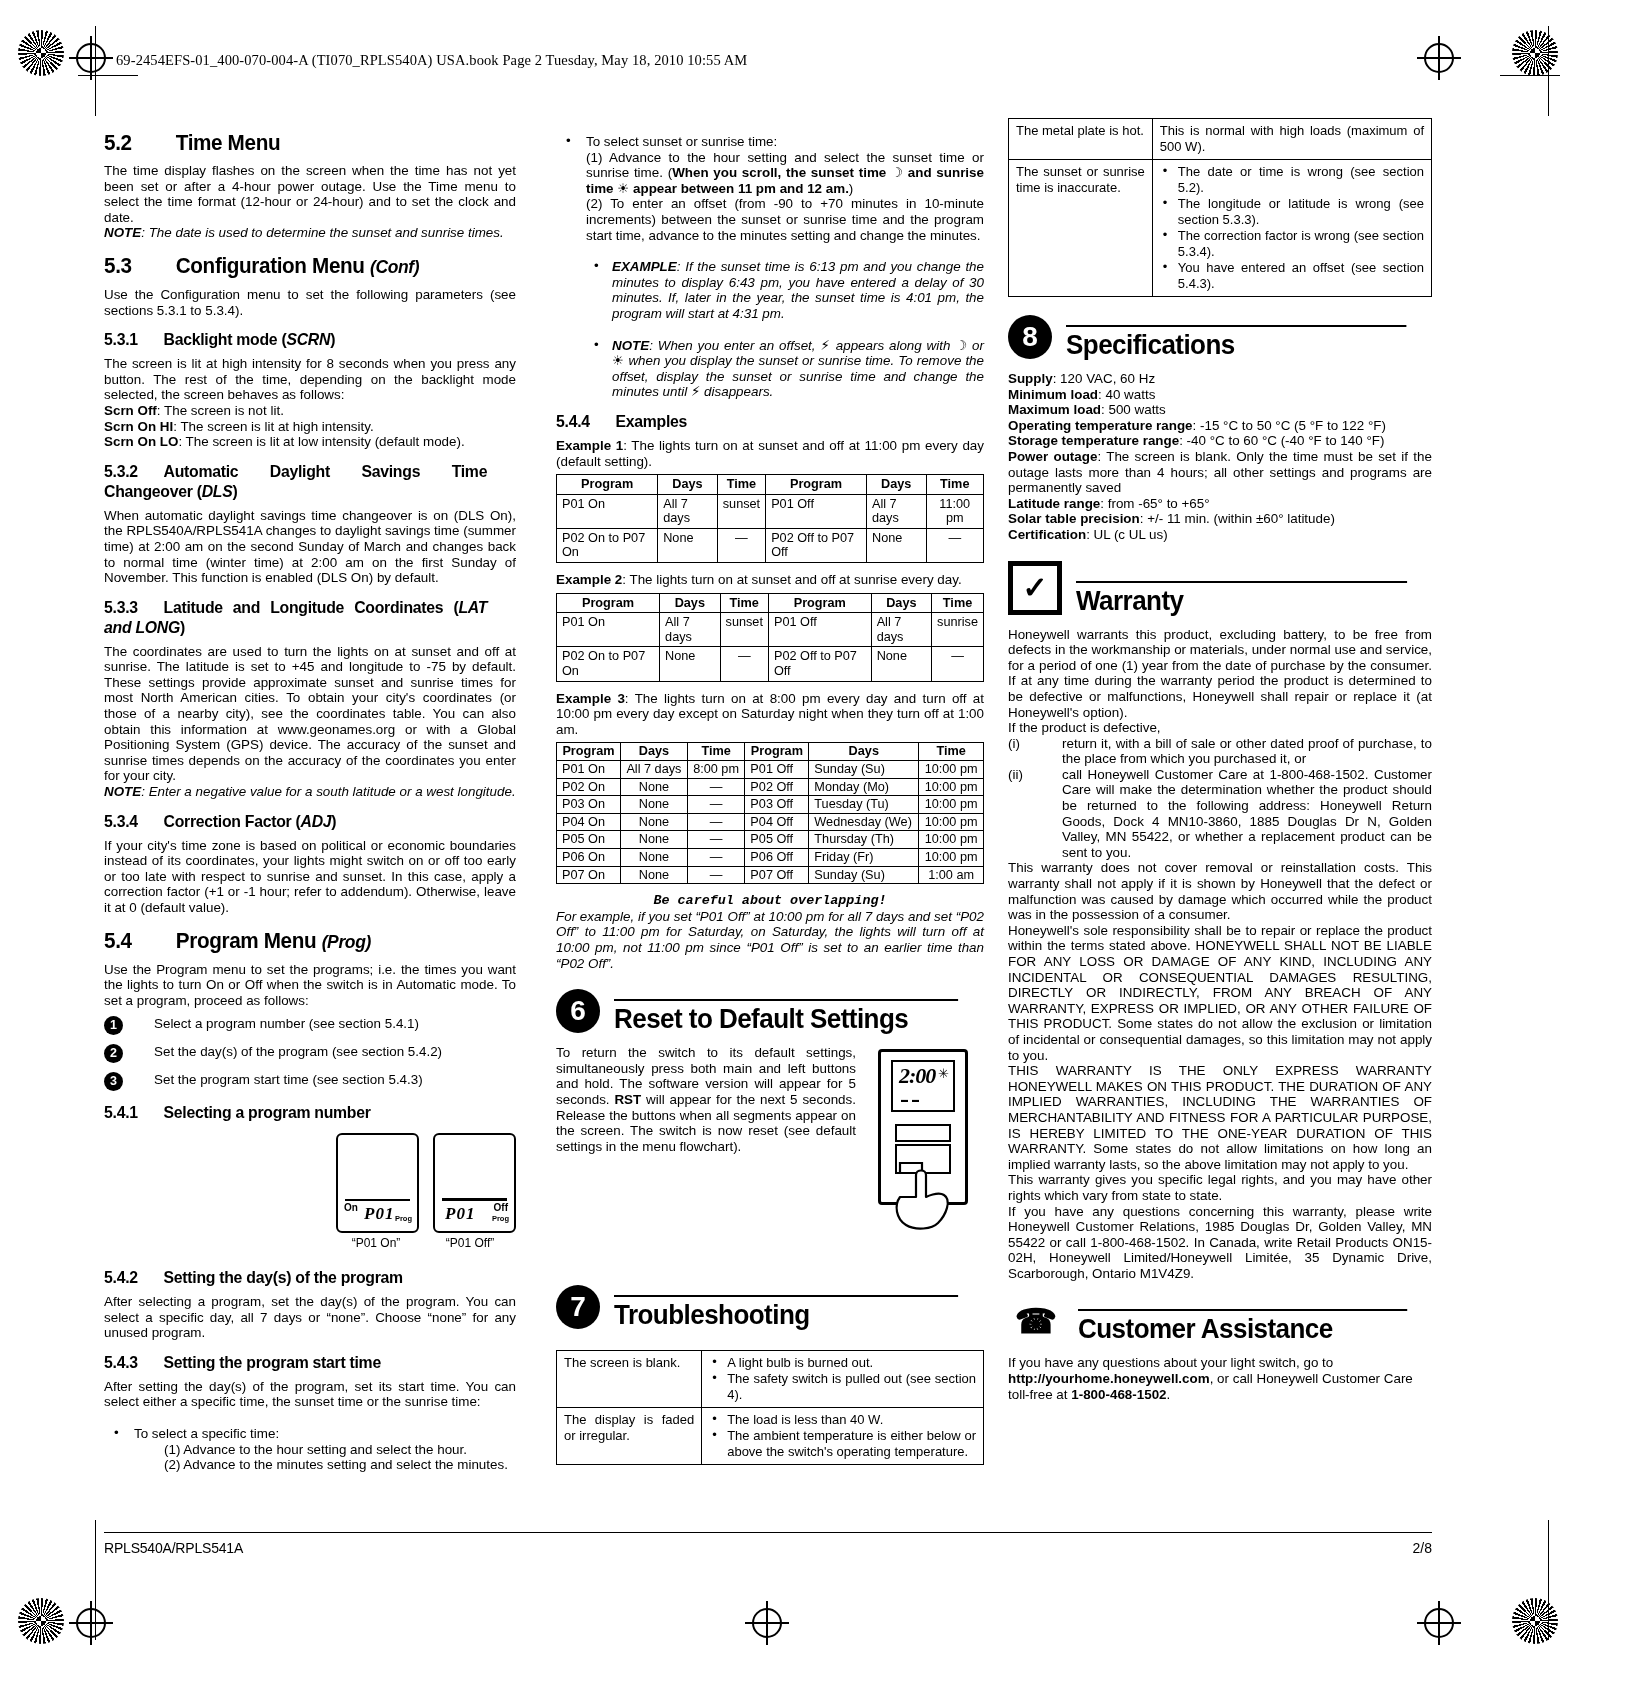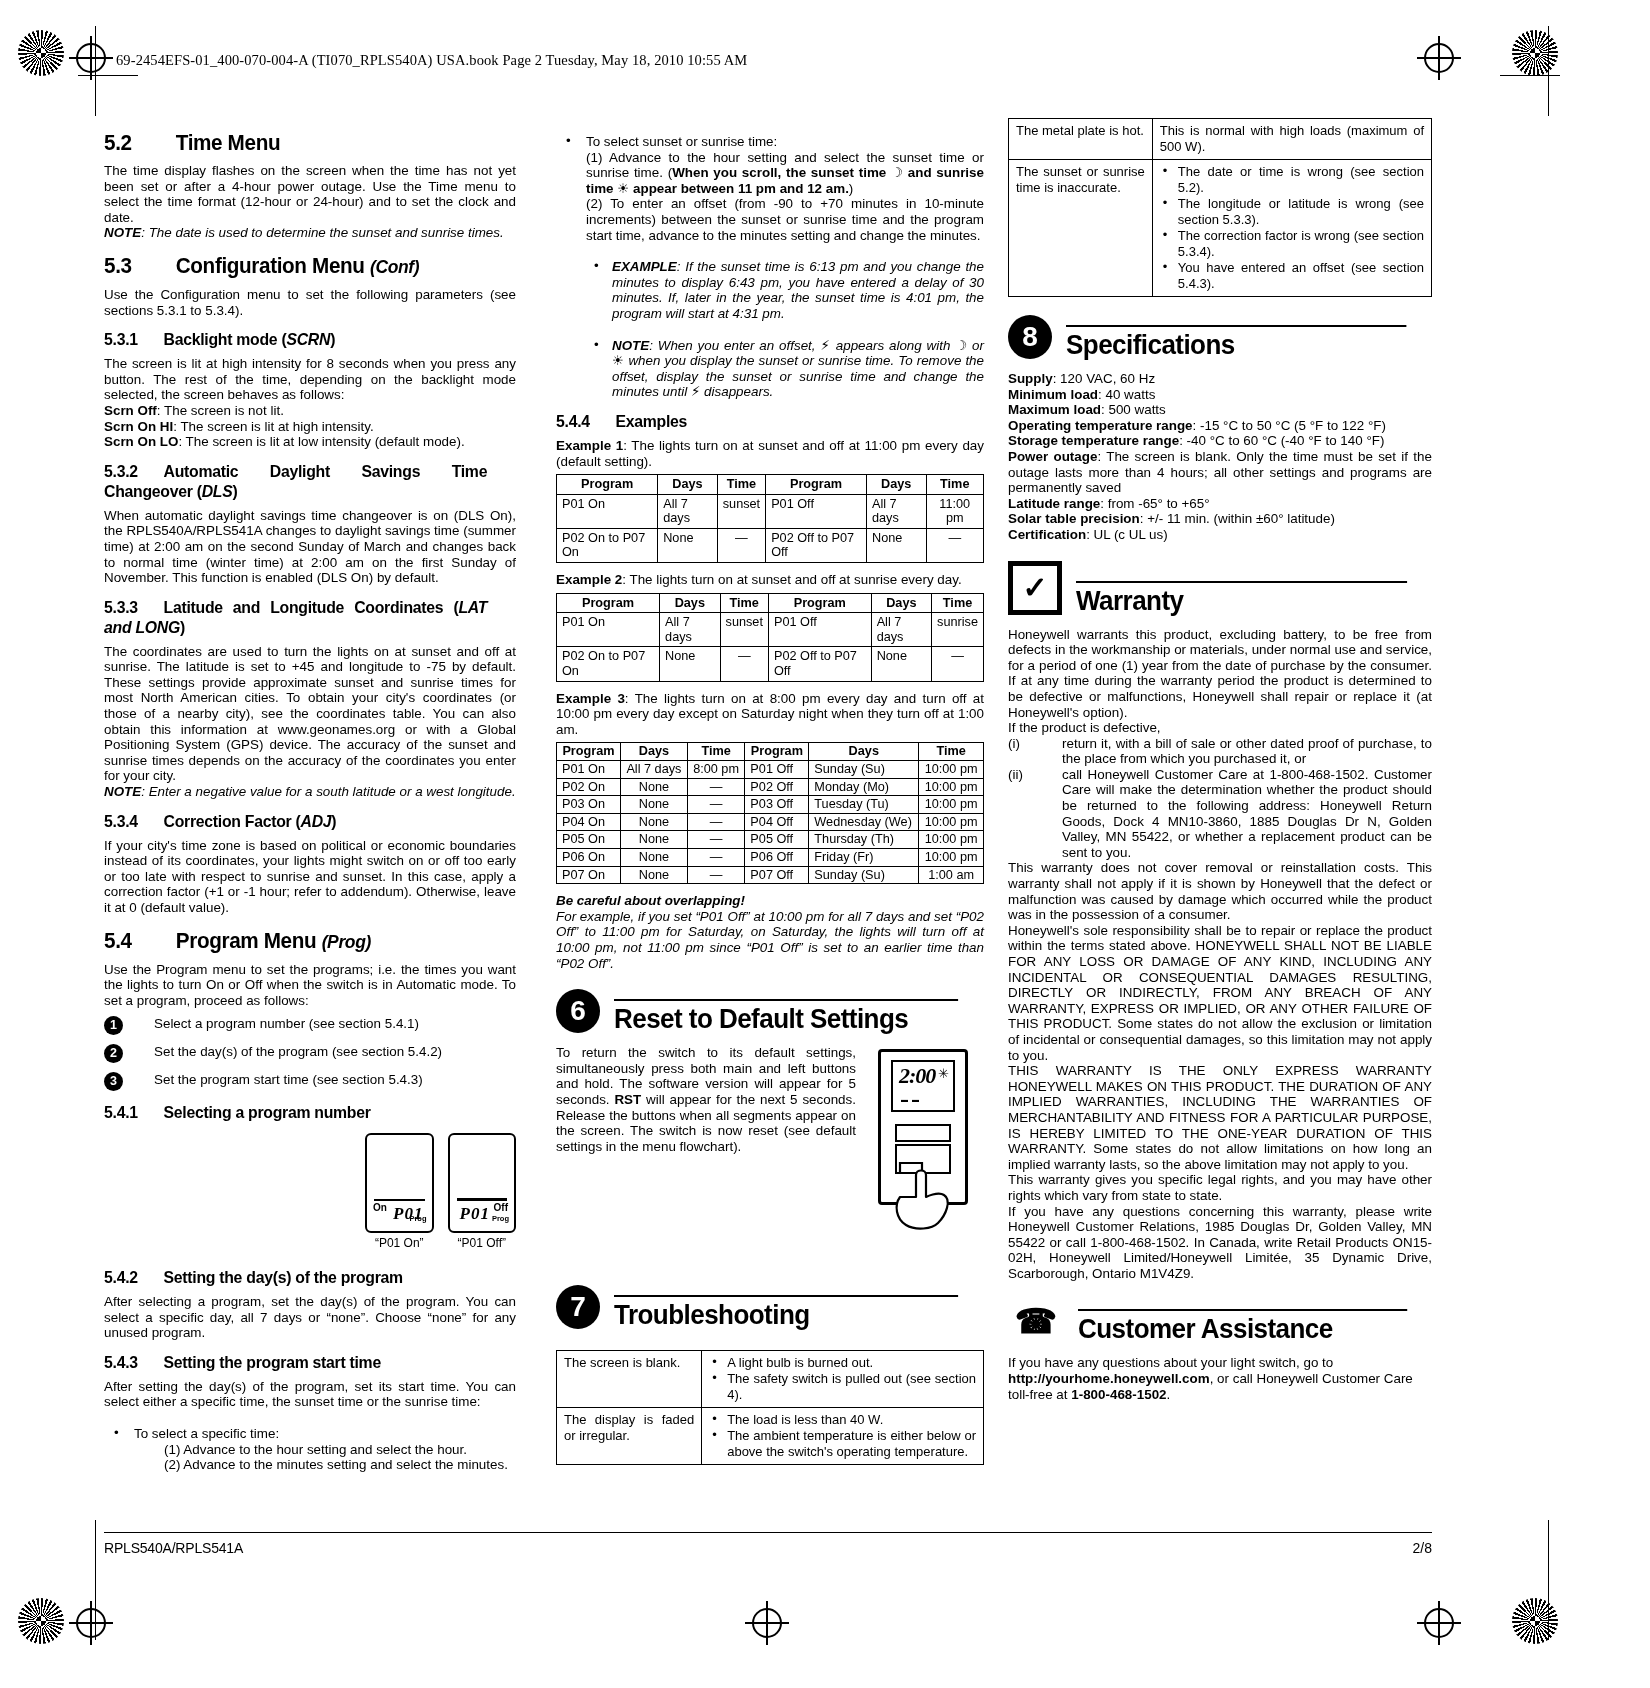--- a/index.html
+++ b/index.html
@@ -123,21 +123,21 @@
   table.grid.tight td,table.grid.tight th{padding:1px 5px;}
 
   table.tshoot{border-collapse:collapse;width:100%;font-size:13px;line-height:16px;}
   table.tshoot td{border:1px solid #000;padding:4px 7px;vertical-align:top;}
   table.tshoot td.left{width:34%;}
   table.tshoot ul{margin:0;padding:0;list-style:none;}
   table.tshoot li{position:relative;padding-left:18px;}
   table.tshoot li::before{content:"\2022";position:absolute;left:3px;top:-1px;}
 
   
-  .lcd-wrap{float:right;width:151px;margin:4px 0 4px 14px;}
+  .lcd-wrap{float:right;width:180px;margin:4px 0 4px 14px;}
   .lcd-row{display:flex;gap:14px;}
   .lcd{
     width:80px;height:96px;border:2px solid #000;border-radius:6px;
     position:relative;background:#fff;
   }
   .lcd .bar{position:absolute;left:7px;right:7px;height:2px;background:#000;}
   .lcd .seg{
     position:absolute;font-family:"Liberation Serif", serif;font-style:italic;font-weight:bold;
     letter-spacing:1px;
   }
@@ -158,21 +158,21 @@
   .sw-btn{position:absolute;left:14px;top:72px;width:52px;height:14px;border:2px solid #000;background:#fff;}
   .sw-btn2{position:absolute;left:14px;top:92px;width:52px;height:26px;border:2px solid #000;background:#fff;}
   .sw-hand{position:absolute;left:14px;top:104px;width:78px;height:80px;}
 
   
   .footer{position:absolute;left:104px;top:1540px;width:1328px;
     display:flex;justify-content:space-between;font-size:14px;font-weight:normal;}
   .footer .fl{letter-spacing:-0.2px;}
   .footer-rule{position:absolute;left:104px;top:1532px;width:1328px;height:1px;background:#000;}
 
-  .centered{}
+  .centered{text-align:center;font-family:Liberation Mono, monospace;}
   .glyph{font-family:"DejaVu Sans", sans-serif;}
 </style>
 </head>
 <body>
 
 <div class="corner-rosette rosette-tl"></div>
 <div class="corner-rosette rosette-tr"></div>
 <div class="corner-rosette rosette-bl"></div>
 <div class="corner-rosette rosette-br"></div>
 <div class="reg-target rt-tl"></div>

